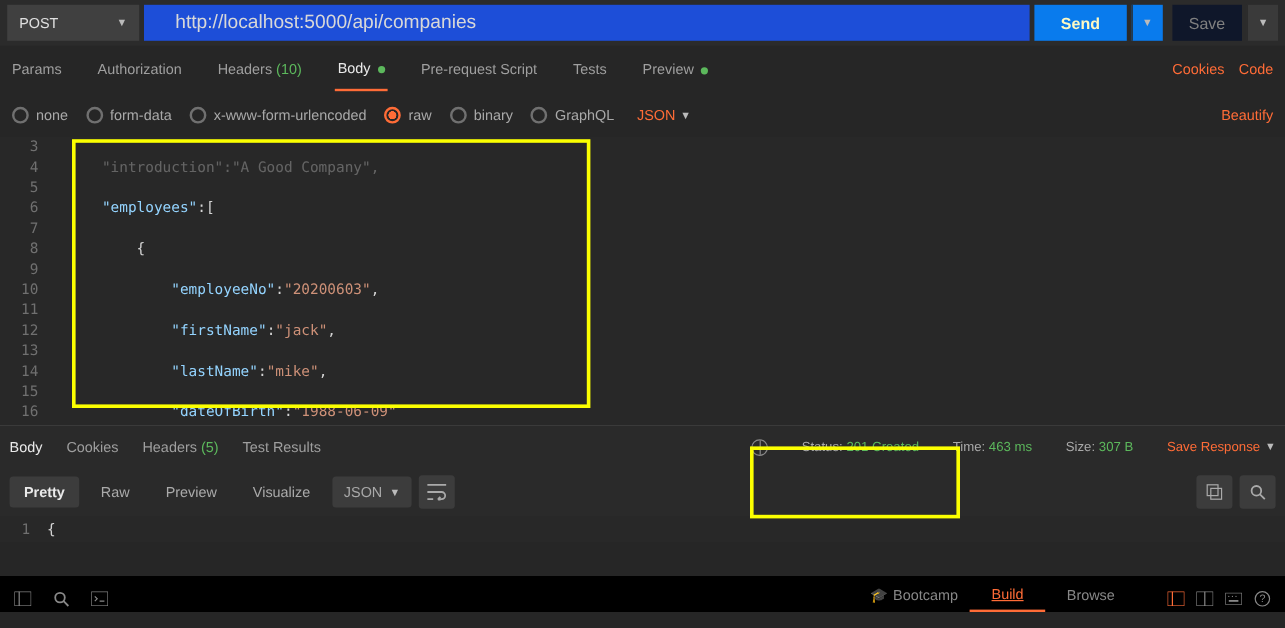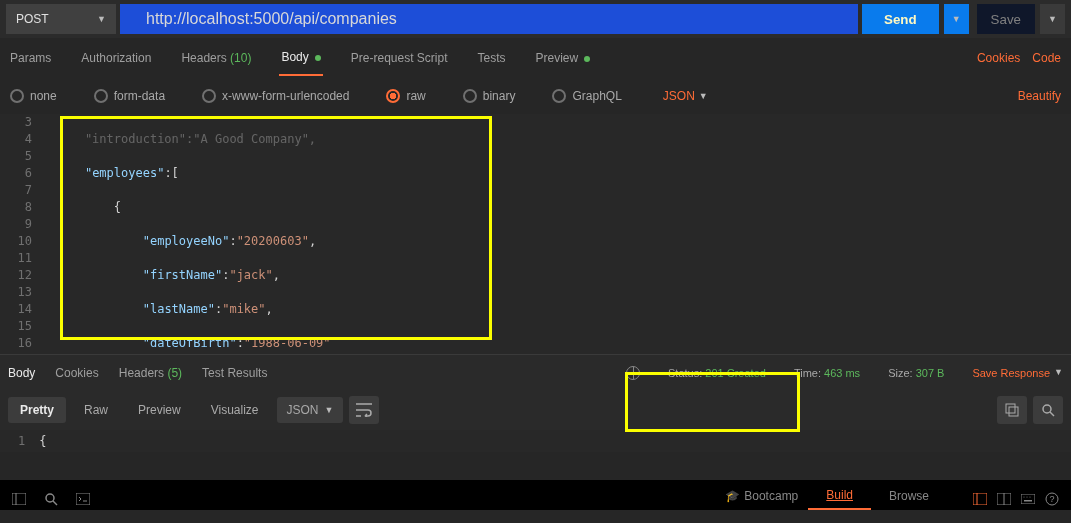--- a/index.html
+++ b/index.html
@@ -52,21 +52,21 @@
 .dot-green::after {
   content: ''; display: inline-block; width: 6px; height: 6px;
   background: #5cb85c; border-radius: 50%; margin-left: 6px; vertical-align: middle;
 }
 .count-green { color: #5cb85c; }
 .right-links {
   position: absolute; right: 10px; display: flex; gap: 12px; color: #ff6c37;
 }
 .body-types {
   display: flex; align-items: center; height: 36px;
-  padding: 0 10px; gap: 37px; font-size: 12px;
+  padding: 0 10px; gap: 15px; font-size: 12px;
 }
 .radio {
   display: flex; align-items: center; gap: 6px; cursor: pointer;
 }
 .radio::before {
   content: ''; width: 10px; height: 10px; border: 2px solid #707070;
   border-radius: 50%;
 }
 .radio.selected::before {
   border-color: #ff6c37; background: radial-gradient(#ff6c37 45%, transparent 50%);

